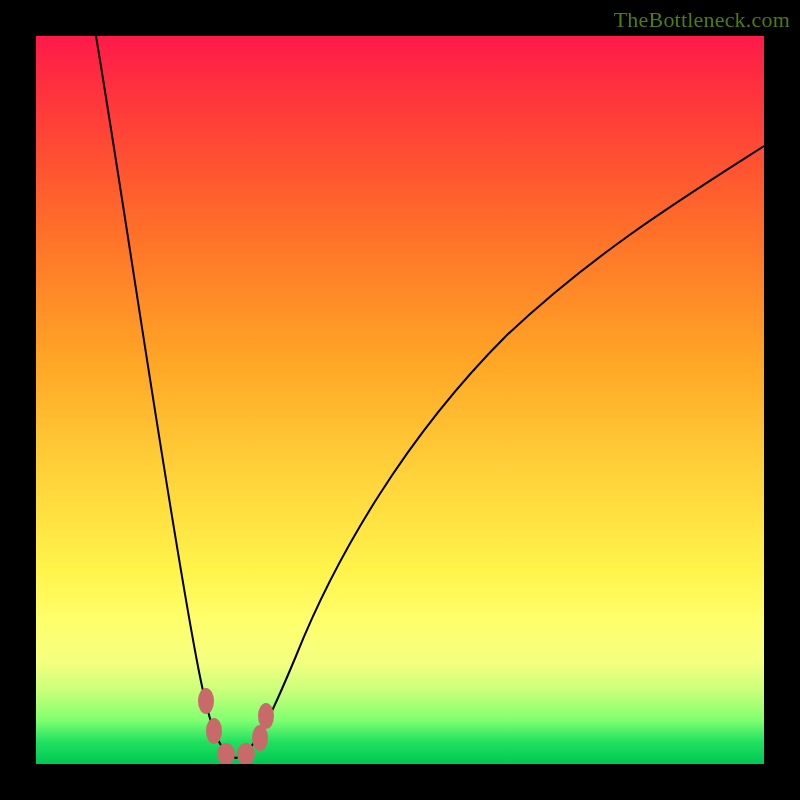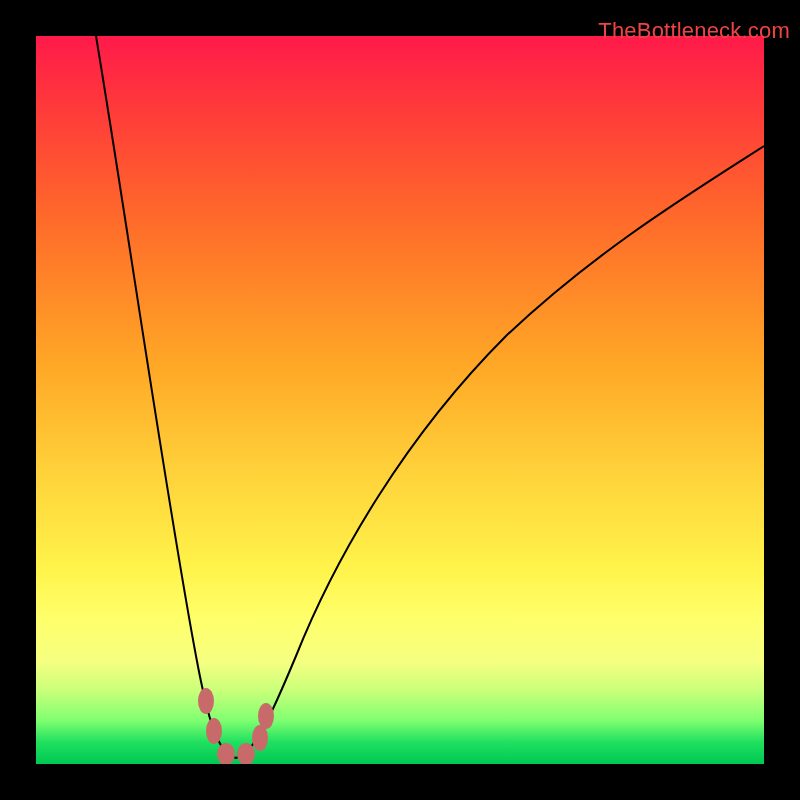--- a/index.html
+++ b/index.html
@@ -26,25 +26,25 @@
       #ffff6a 80%,
       #f5ff80 86%,
       #c8ff7a 90%,
       #80ff70 94%,
       #20e060 97%,
       #00c853 100%
     );
   }
   .watermark {
     position: absolute;
-    top: 18px;
+    top: 7px;
     right: 10px;
-    font-family: Liberation Sans, sans-serif;
+    font-family: Liberation Serif, serif;
     font-size: 22px;
-    color: #ef4444;
+    color: #4d7c0f;
     letter-spacing: 0.2px;
   }
   svg.curve {
     position: absolute;
     left: 0;
     top: 0;
     width: 728px;
     height: 728px;
   }
   .curve-path {

